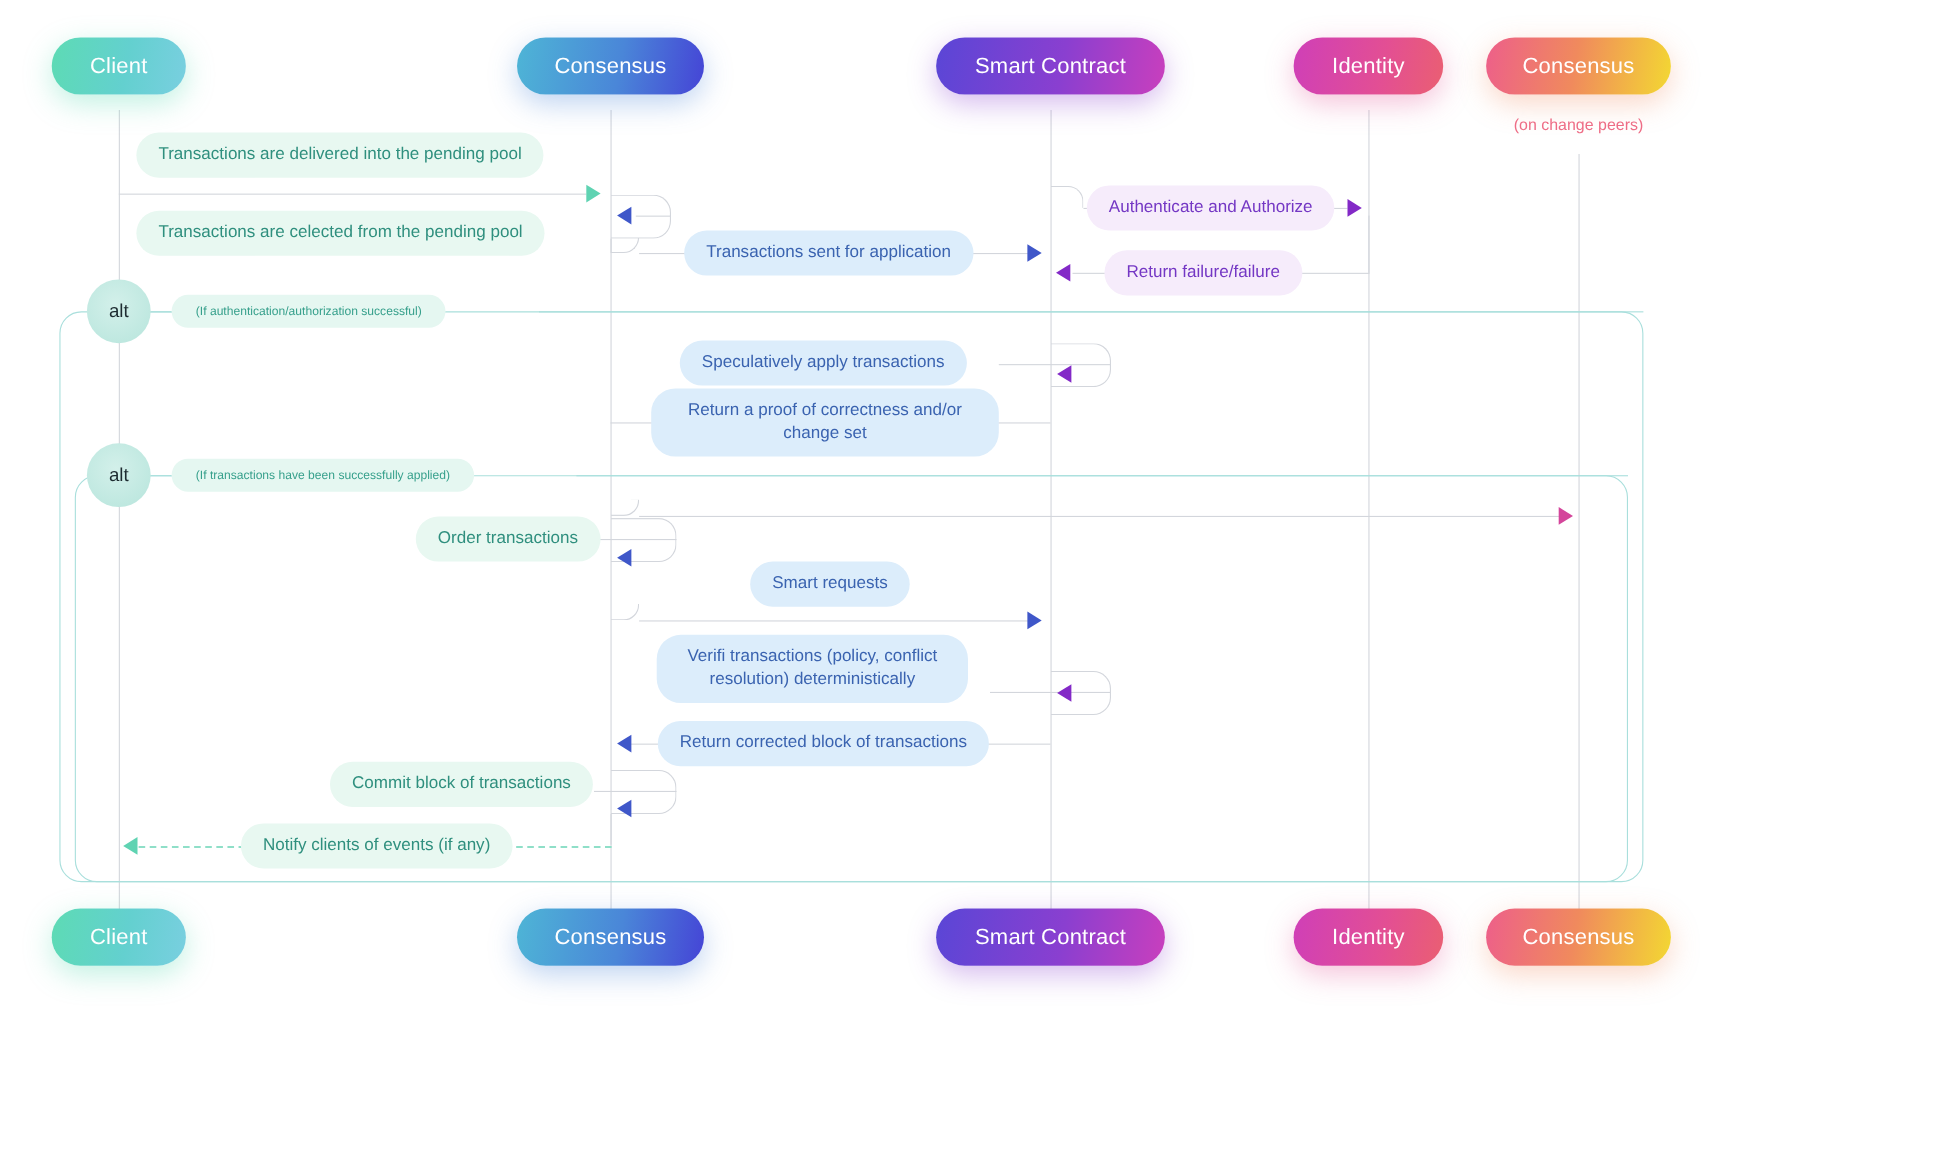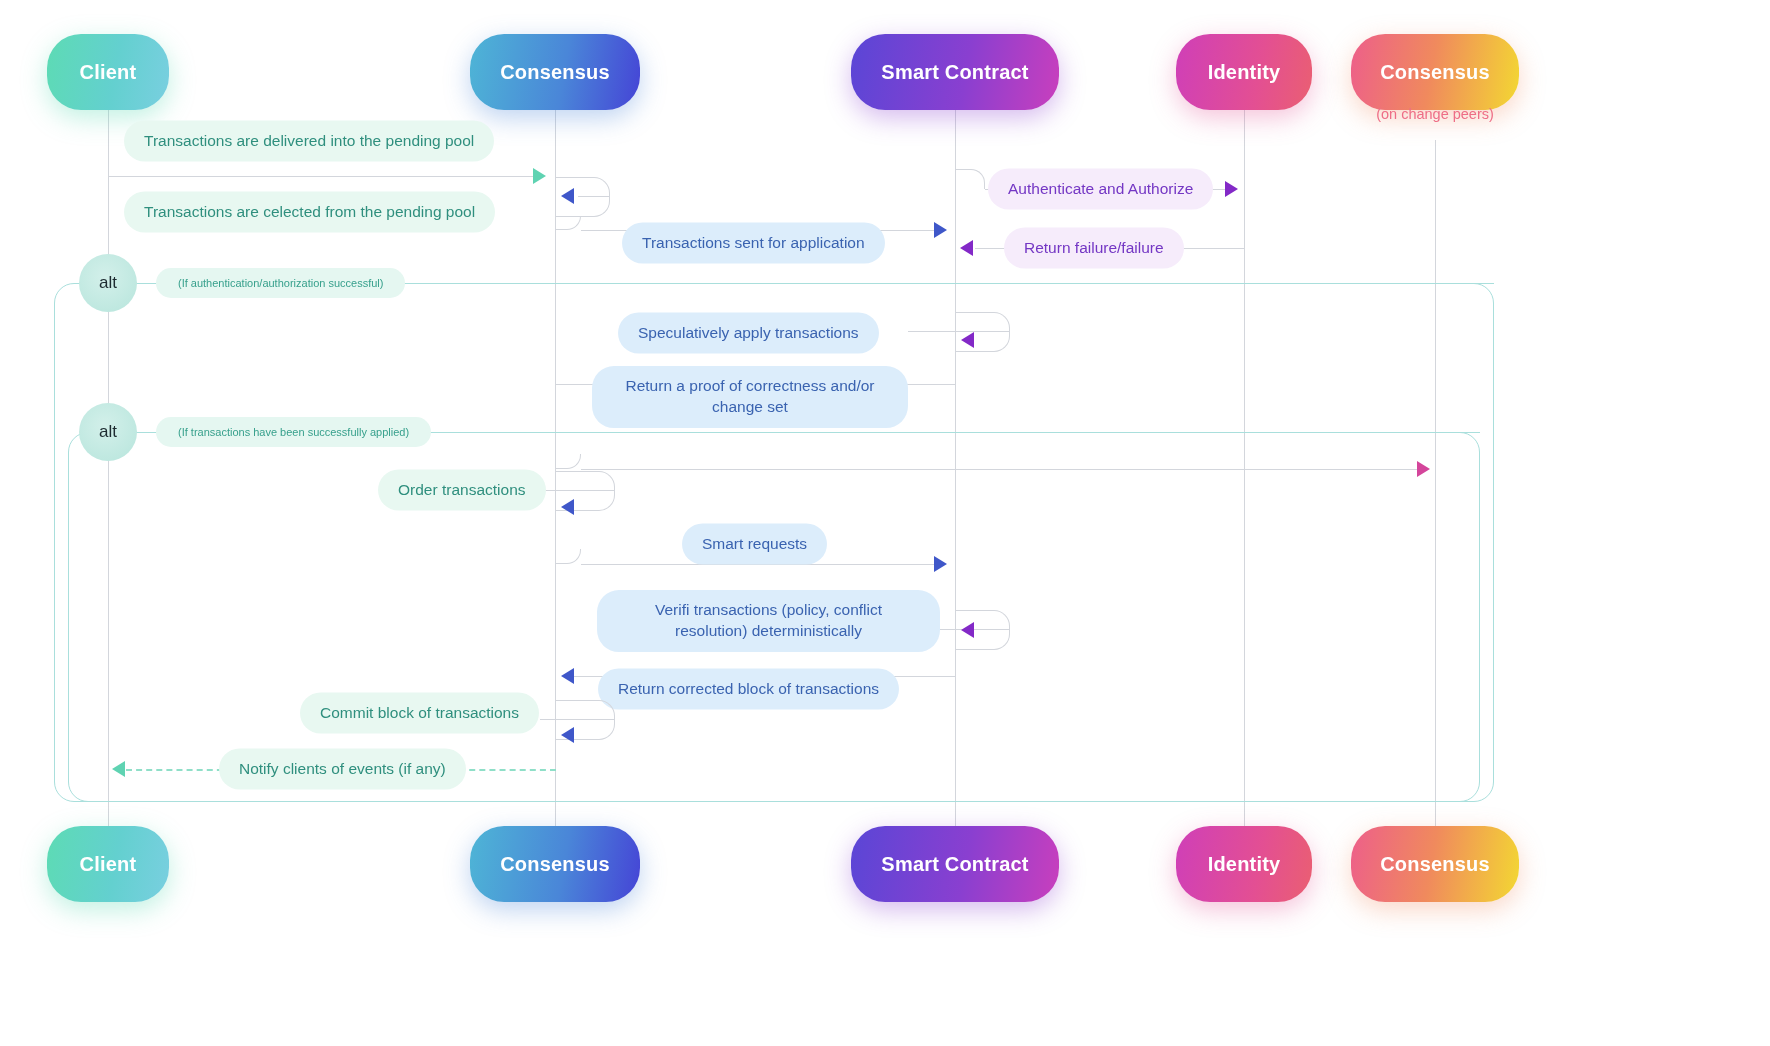--- a/index.html
+++ b/index.html
@@ -14,28 +14,28 @@
   
   .lifeline {
     position: absolute;
     width: 1px;
     background: #d3d6dc;
   }
 
   
   .actor {
     position: absolute;
-    height: 76px;
+    height: 52px;
     border-radius: 34px;
     display: flex;
     align-items: center;
     justify-content: center;
     color: #ffffff;
     font-size: 20px;
-    font-weight: bold;
+    font-weight: normal;
     letter-spacing: .2px;
     white-space: nowrap;
     transform: translateX(-50%);
   }
   .actor.client   { background: linear-gradient(100deg,#5ddbb4 0%,#63d0cf 55%,#79cfe0 100%);
                     box-shadow: 0 8px 26px rgba(93,219,180,.38); }
   .actor.consensus{ background: linear-gradient(100deg,#4eb5d6 0%,#4a86d8 55%,#4544d6 100%);
                     box-shadow: 0 8px 26px rgba(74,134,216,.36); }
   .actor.contract { background: linear-gradient(100deg,#5a46d6 0%,#8a3fd0 55%,#c93fbd 100%);
                     box-shadow: 0 8px 26px rgba(138,63,208,.36); }
@@ -57,21 +57,21 @@
     position: absolute;
     border-radius: 22px;
     padding: 10px 20px;
     font-size: 15.5px;
     line-height: 1.35;
     white-space: nowrap;
     transform: translateY(-50%);
   }
   .bubble.wrap { white-space: normal; text-align: center; }
   .bubble.green  { background: #e8f8f1; color: #2f8f7e; }
-  .bubble.blue   { background: #dcedfb; color: #3a63b0; margin-top: 13px; }
+  .bubble.blue   { background: #dcedfb; color: #3a63b0; }
   .bubble.purple { background: #f6ecfb; color: #7437c4; }
   .bubble.grad   {
     background: linear-gradient(90deg,#dfeefb 0%,#eee9f7 45%,#fbdde4 100%);
     color: #3a63b0;
     background-clip: padding-box;
   }
   .bubble.grad span {
     background: linear-gradient(90deg,#4064b4 0%,#7a4fb8 45%,#d9549b 100%);
     -webkit-background-clip: text;
     background-clip: text;
@@ -194,21 +194,21 @@
   <div class="alt-link" style="left:133px; top:283px; width:25px;"></div>
   <div class="alt-link" style="left:490px; top:283px; width:1004px;"></div>
   <div class="alt-circle" style="left:108px; top:283px;">
       <span>alt</span>
     </div>
   <div class="alt-cond" style="left:156px; top:283px;"><span>(If authentication/authorization successful)</span></div>
 
   <div class="loopbox" style="left:955px; top:312px; width:55px; height:40px;"></div>
   <div class="conn h" style="left:908px; top:331px; width:102px;"></div>
   <div class="arrow l a-purple" style="left:961px; top:332px;"></div>
-  <div class="bubble blue" style="left:618px; top:320px;"><span>Speculatively apply transactions</span></div>
+  <div class="bubble blue" style="left:618px; top:330px;"><span>Speculatively apply transactions</span></div>
 
   <div class="conn h" style="left:555px; top:384px; width:400px;"></div>
   <div class="bubble blue wrap" style="left:592px; top:384px; width:316px;"><span>Return a proof of correctness and/or change set</span></div>
 
   <div class="frag" style="left:68px; top:432px; width:1412px; height:370px;"></div>
   <div class="alt-link" style="left:133px; top:432px; width:25px;"></div>
   <div class="alt-link" style="left:524px; top:432px; width:956px;"></div>
   <div class="alt-circle" style="left:108px; top:432px;">
       <span>alt</span>
     </div>
@@ -224,21 +224,21 @@
   <div class="bubble green" style="left:378px; top:490px;"><span>Order transactions</span></div>
 
   <div class="loopbox" style="left:555px; top:549px; width:26px; height:15px; border-radius:0 0 14px 0; border-top:none;"></div>
   <div class="conn h" style="left:581px; top:564px; width:355px;"></div>
   <div class="arrow r a-blue" style="left:934px; top:556px;"></div>
   <div class="bubble blue" style="left:682px; top:531px;"><span>Smart requests</span></div>
 
   <div class="loopbox" style="left:955px; top:610px; width:55px; height:40px;"></div>
   <div class="conn h" style="left:900px; top:629px; width:110px;"></div>
   <div class="arrow l a-purple" style="left:961px; top:622px;"></div>
-  <div class="bubble blue wrap" style="left:597px; top:608px; width:343px;"><span>Verifi transactions (policy, conflict resolution) deterministically</span></div>
+  <div class="bubble blue wrap" style="left:597px; top:608px; width:283px;"><span>Verifi transactions (policy, conflict resolution) deterministically</span></div>
 
   <div class="conn h" style="left:570px; top:676px; width:385px;"></div>
   <div class="arrow l a-blue" style="left:561px; top:668px;"></div>
   <div class="bubble blue" style="left:598px; top:676px;"><span>Return corrected block of transactions</span></div>
 
   <div class="loopbox" style="left:555px; top:700px; width:60px; height:40px;"></div>
   <div class="conn h" style="left:540px; top:719px; width:75px;"></div>
   <div class="arrow l a-blue" style="left:561px; top:727px;"></div>
   <div class="bubble green" style="left:300px; top:713px;"><span>Commit block of transactions</span></div>
 

